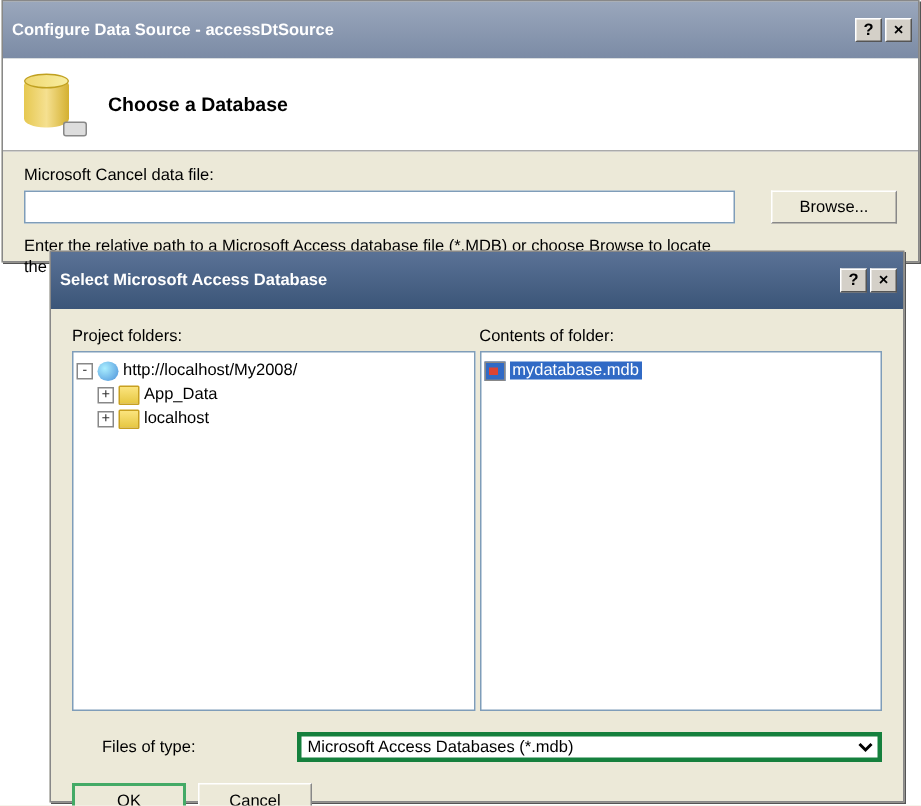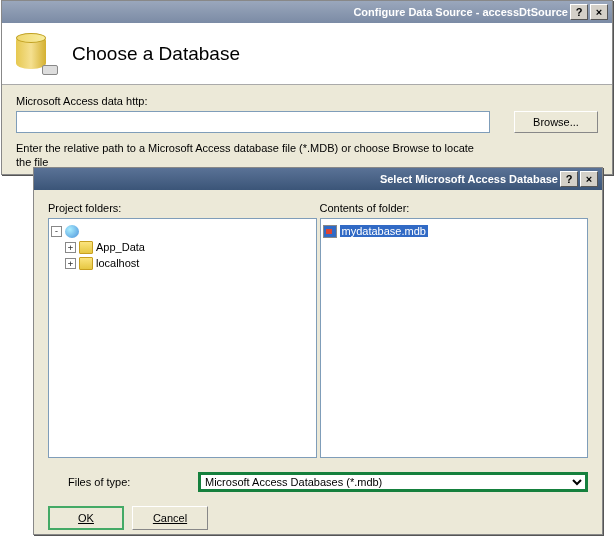--- a/index.html
+++ b/index.html
@@ -1,30 +1,30 @@
 <!DOCTYPE html>
 <html><head>
 <meta charset="utf-8">
 <style>
 * { box-sizing: border-box; font-family: Tahoma, sans-serif; font-size: 11px; }
 body { margin: 0; background: #fff; width: 614px; height: 537px; position: relative; overflow: hidden; }
 
 .window { position: absolute; background: #ece9d8; border: 1px solid #888; box-shadow: 1px 1px 0 #555; }
-.titlebar { height: 22px; background: linear-gradient(to bottom, #7b8ba5, #4a5d7a); color: #fff; display: flex; align-items: center; padding: 0 4px; font-weight: bold; text-align: right; }
+.titlebar { height: 38px; background: linear-gradient(to bottom, #7b8ba5, #4a5d7a); color: #fff; display: flex; align-items: center; padding: 0 4px; font-weight: bold; }
 .titlebar .title { flex: 1; padding-left: 2px; }
 .titlebar .btn { width: 18px; height: 16px; background: #d4d0c8; border: 1px solid #fff; border-right-color: #555; border-bottom-color: #555; margin-left: 2px; display: flex; align-items: center; justify-content: center; color: #000; font-weight: bold; font-family: Arial; }
 
 .w1 { left: 1px; top: 0; width: 612px; height: 175px; }
 .w1 .titlebar { background: linear-gradient(to bottom, #9aa7bc, #7b8ba5); }
 .w1 .headerarea { background: #fff; height: 62px; border-bottom: 1px solid #aaa; display: flex; align-items: center; padding: 0 14px; }
 .w1 .dbicon { width: 42px; height: 42px; margin-right: 14px; position: relative; }
 .w1 .dbicon .cyl { width: 30px; height: 34px; background: linear-gradient(to right, #e6c850, #f5e090, #d4b030); border-radius: 14px/6px; position: absolute; top: 2px; left: 0; }
 .w1 .dbicon .top { width: 30px; height: 10px; background: linear-gradient(to right, #f0d870, #f8eda0); border-radius: 50%; position: absolute; top: 0; left: 0; border: 1px solid #c0a020; }
 .w1 .dbicon .plug { width: 16px; height: 10px; background: #ddd; border: 1px solid #888; position: absolute; bottom: 0; right: 0; border-radius: 2px; }
-.w1 h2 { font-size: 19px; font-weight: normal; margin: 0; }
+.w1 h2 { font-size: 13px; font-weight: bold; margin: 0; }
 .w1 .body { padding: 10px 14px; }
 .w1 .lbl { margin-bottom: 4px; }
 .w1 .row { display: flex; gap: 24px; }
 .w1 input.path { flex: 1; height: 22px; border: 1px solid #7f9db9; background: #fff; padding: 2px 4px; }
 .w1 button.browse { width: 84px; height: 22px; background: #ece9d8; border: 1px solid #888; border-top-color: #fff; border-left-color: #fff; }
 .w1 .hint { margin-top: 8px; line-height: 1.3; }
 
 .w2 { left: 33px; top: 167px; width: 570px; height: 368px; }
 .w2 .titlebar { background: linear-gradient(to bottom, #5a7296, #3b5578); }
 .w2 .body { padding: 12px 14px 10px; }
@@ -60,21 +60,21 @@
   </div>
   <div class="headerarea">
     <div class="dbicon">
       <div class="cyl"></div>
         <div class="top"></div>
         <div class="plug"></div>
     </div>
     <h2>Choose a Database</h2>
   </div>
   <div class="body">
-    <div class="lbl">Microsoft Access data http:</div>
+    <div class="lbl">Microsoft Cancel data file:</div>
     <div class="row">
       <input class="path" type="text" value="" style="">
       <button class="browse">Browse...</button>
     </div>
     <div class="hint">
       <span>Enter the relative path to a Microsoft Access database file (*.MDB) or choose Browse to locate</span><br><span>the file</span>
     </div>
   </div>
 </div>
 
@@ -85,20 +85,21 @@
     <div class="btn">×</div>
   </div>
   <div class="body">
     <div class="cols">
       <div class="col">
         <div class="lbl">Project folders:</div>
         <div class="tree">
           <div class="node">
             <span class="exp">-</span>
             <span class="ficon globe"></span>
+            <span>http://localhost/My2008/</span>
           </div>
           <div class="node">
             <span class="spacer"></span>
             <span class="exp">+</span>
             <span class="ficon folder"></span>
             <span>App_Data</span>
           </div>
           <div class="node">
             <span class="spacer"></span>
             <span class="exp">+</span>

